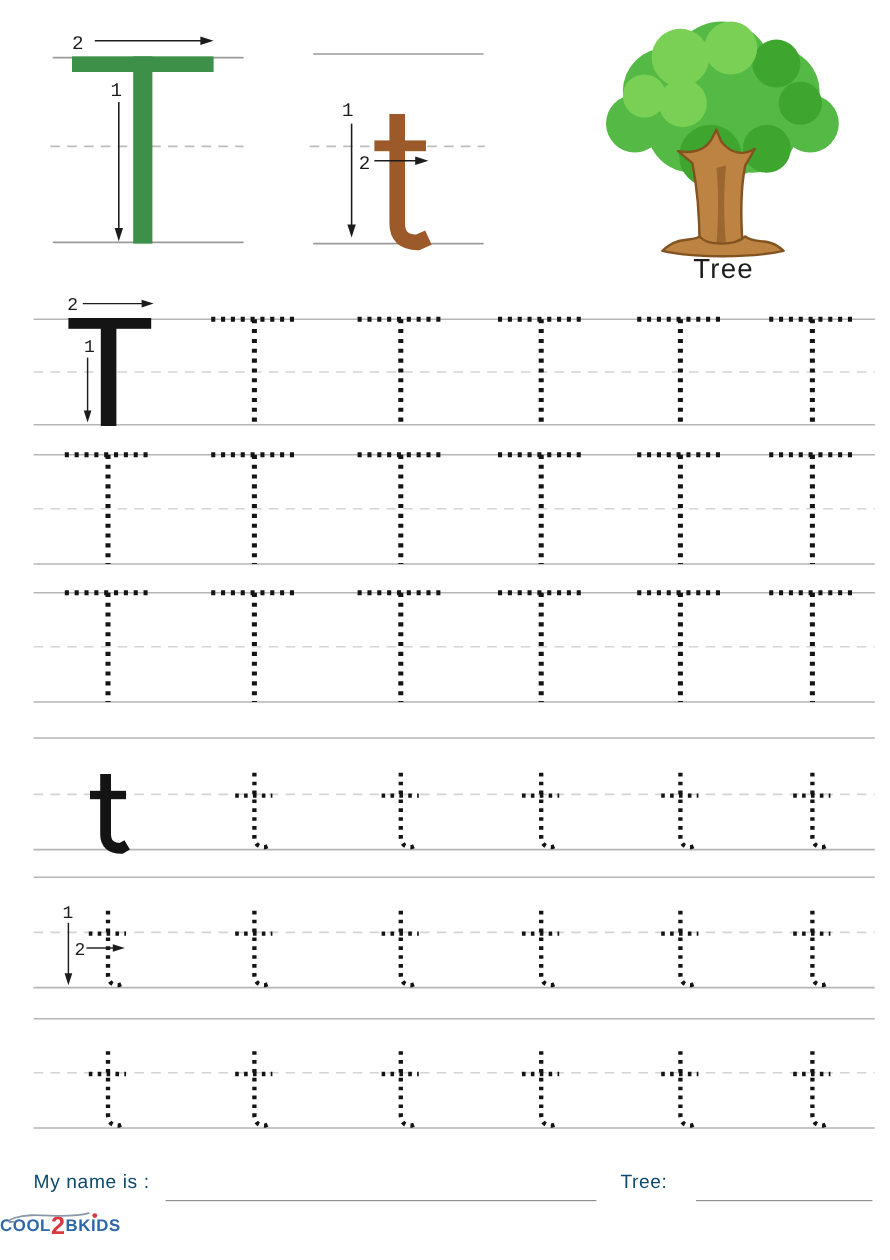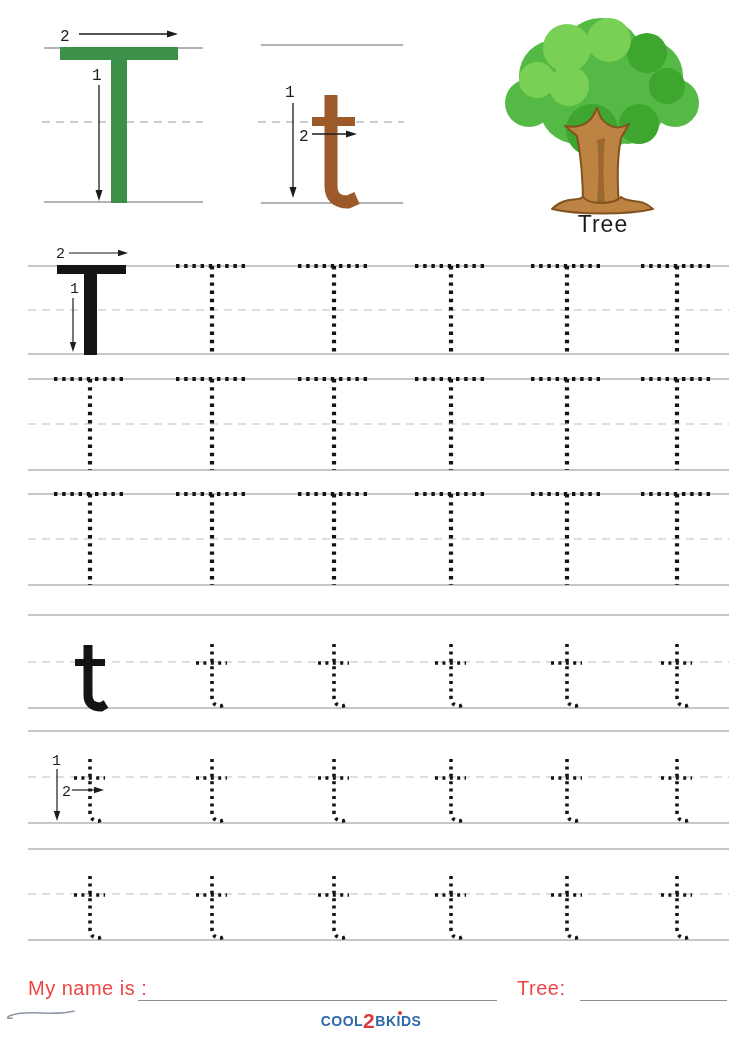--- a/index.html
+++ b/index.html
@@ -1,27 +1,27 @@
 <!DOCTYPE html>
 <html><head>
 <meta charset="utf-8">
 <style>
   html,body{margin:0;padding:0;background:#fff;}
   .sheet{position:relative;width:742px;height:1050px;background:#ffffff;overflow:hidden;
          font-family:"Liberation Sans",sans-serif;}
   .sheet svg{position:absolute;left:0;top:0;}
   #demo-svg{width:742px;height:250px;}
   #practice-svg{width:742px;height:1050px;pointer-events:none;}
-  .footer-label{position:absolute;font-size:20px;color:#ef4444;letter-spacing:0.5px;}
+  .footer-label{position:absolute;font-size:16px;color:#0c4a6e;letter-spacing:0.5px;}
   #name-label{left:28px;top:977px;}
   #grade-label{left:517px;top:977px;}
   .write-line{position:absolute;border-bottom:1.6px solid #8f8f8f;height:1px;}
   #name-line{left:138px;top:999px;width:359px;}
   #grade-line{left:580px;top:999px;width:147px;}
-  .logo{position:absolute;left:0;right:0;top:1010px;text-align:center;line-height:22px;}
+  .logo{position:absolute;left:0;right:0;top:1010px;line-height:22px;}
   .logo .lb{font-weight:bold;font-size:14px;color:#2e68a9;letter-spacing:0.5px;}
   .logo .lr{font-weight:bold;font-size:21px;color:#d9393b;vertical-align:-2px;letter-spacing:0.5px;}
   .logo .logo-i{position:relative;}
   .logo .logo-i::after{content:"";position:absolute;left:1px;top:-2px;width:4px;height:4px;
       border-radius:50%;background:#d9393b;}
   .squiggle{display:block;margin:-2px auto 0 auto;}
 </style>
 </head>
 <body>
 

